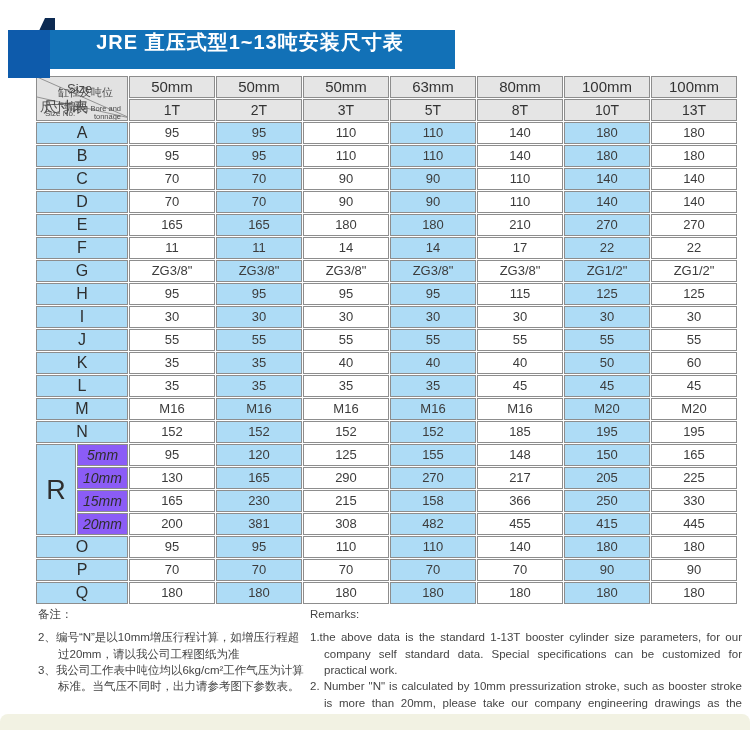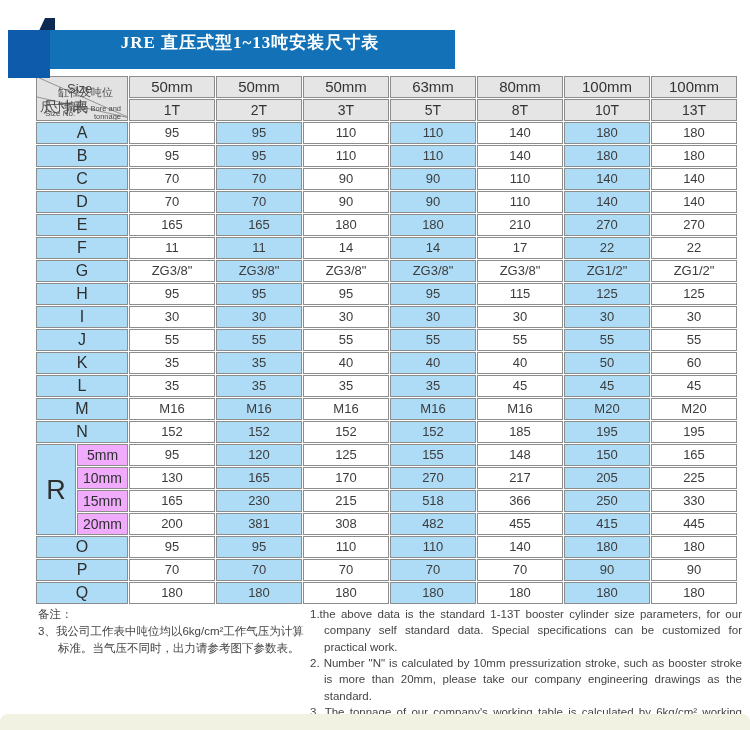--- a/index.html
+++ b/index.html
@@ -6,22 +6,22 @@
   body{
     width:750px;height:730px;position:relative;background:#ffffff;
     font-family:"Liberation Sans", sans-serif;color:#3a3a3a;overflow:hidden;
   }
   
   .banner{
     position:absolute;left:45px;top:30px;width:410px;height:39px;
     background:#1271b7;color:#fff;text-align:center;z-index:2;
   }
   .title-cn{
-    font-family:Liberation Serif, serif;font-weight:bold;
-    font-size:17px;line-height:25px;letter-spacing:1px;
+    font-family:Liberation Sans, sans-serif;font-weight:bold;
+    font-size:20px;line-height:25px;letter-spacing:1px;
   }
   .title-en{
     font-family:"Liberation Serif", serif;font-weight:bold;
     font-size:12.5px;line-height:13px;
   }
   .ribbon-square{
     position:absolute;left:8px;top:30px;width:42px;height:48px;
     background:#0e5bab;z-index:3;
   }
   .ribbon-fold{position:absolute;left:37px;top:18px;z-index:1;}
@@ -35,37 +35,37 @@
     border:1px solid #8d8d8d;height:20px;line-height:20px;
     text-align:center;padding:0;font-weight:normal;overflow:hidden;
     white-space:nowrap;
   }
   .colhead{background:#e5e5e5;font-size:15px;color:#333;}
   .colhead.ton{font-size:14px;}
   td.val{background:#ffffff;font-size:13px;color:#3c3c3c;}
   td.val.blue{background:#aedcf6;}
   th.rlabel{background:#aedcf6;font-size:16px;color:#2e2e2e;}
   th.rlabel.big{font-size:27px;font-weight:normal;}
-  th.rsub{background:#f0abfc;font-size:14px;color:#2e2e2e;}
+  th.rsub{background:#8b5cf6;font-size:14px;color:#2e2e2e;font-style:italic;}
   
   .corner{
     background:#e2e2e2;position:relative;padding:0;
   }
   .corner span{position:absolute;color:#4a4a4a;line-height:1;white-space:nowrap;}
   .c-tl-cn{left:6px;top:22px;font-size:15px;}
   .c-tl-en{left:30px;top:5px;font-size:13px;text-align:center;}
   .c-tr-cn{right:14px;top:10px;font-size:11px;}
   .c-tr-en{right:6px;top:28px;font-size:7.5px;width:44px;text-align:right;white-space:normal!important;line-height:1.15;}
   .c-bl-cn{left:3px;top:24px;font-size:12px;}
   .c-bl-en{left:8px;top:33px;font-size:8px;}
   .corner svg{position:absolute;left:0;top:0;}
   
   .notes-cn{position:absolute;left:38px;top:606px;width:268px;font-size:11.5px;line-height:1.42;color:#444;}
   .notes-en{position:absolute;left:310px;top:606px;width:432px;font-size:11.5px;line-height:1.42;color:#444;}
-  .note-title{margin-bottom:1px;}
+  .note-title{margin-bottom:7px;}
   .note-item{padding-left:20px;text-indent:-20px;}
   .notes-en .note-item{padding-left:14px;text-indent:-14px;text-align:justify;}
   
   .footer-band{
     position:absolute;left:0;top:714px;width:750px;height:16px;
     background:#f2f2e3;border-radius:8px 8px 0 0;
   }
 </style>
 </head>
 <body>
@@ -272,32 +272,32 @@
           <td class="val">125</td>
           <td class="val blue">155</td>
           <td class="val">148</td>
           <td class="val blue">150</td>
           <td class="val">165</td>
         </tr>
         <tr>
           <th class="rsub">10mm</th>
           <td class="val">130</td>
           <td class="val blue">165</td>
-          <td class="val">170</td>
+          <td class="val">290</td>
           <td class="val blue">270</td>
           <td class="val">217</td>
           <td class="val blue">205</td>
           <td class="val">225</td>
         </tr>
         <tr>
           <th class="rsub">15mm</th>
           <td class="val">165</td>
           <td class="val blue">230</td>
           <td class="val">215</td>
-          <td class="val blue">518</td>
+          <td class="val blue">158</td>
           <td class="val">366</td>
           <td class="val blue">250</td>
           <td class="val">330</td>
         </tr>
         <tr>
           <th class="rsub">20mm</th>
           <td class="val">200</td>
           <td class="val blue">381</td>
           <td class="val">308</td>
           <td class="val blue">482</td>
@@ -335,24 +335,26 @@
           <td class="val blue">180</td>
           <td class="val">180</td>
         </tr>
       </tbody>
   </table>
 </div>
 
 <div class="notes-cn">
   <div class="note-title">备注：</div>
   <div id="notes-cn-items">
+      <div class="note-item">2、编号“N”是以10mm增压行程计算，如增压行程超过20mm，请以我公司工程图纸为准</div>
       <div class="note-item">3、我公司工作表中吨位均以6kg/cm²工作气压为计算标准。当气压不同时，出力请参考图下参数表。</div>
     </div>
 </div>
 <div class="notes-en">
+  <div class="note-title">Remarks:</div>
   <div id="notes-en-items">
       <div class="note-item">1.the above data is the standard 1-13T booster cylinder size parameters, for our company self standard data. Special specifications can be customized for practical work.</div>
       <div class="note-item">2. Number "N" is calculated by 10mm pressurization stroke, such as booster stroke is more than 20mm, please take our company engineering drawings as the standard.</div>
       <div class="note-item">3. The tonnage of our company's working table is calculated by 6kg/cm² working pressure. When the air pressure is different, please refer to the chart below.</div>
     </div>
 </div>
 
 <div class="footer-band"></div>
 
 </body></html>

